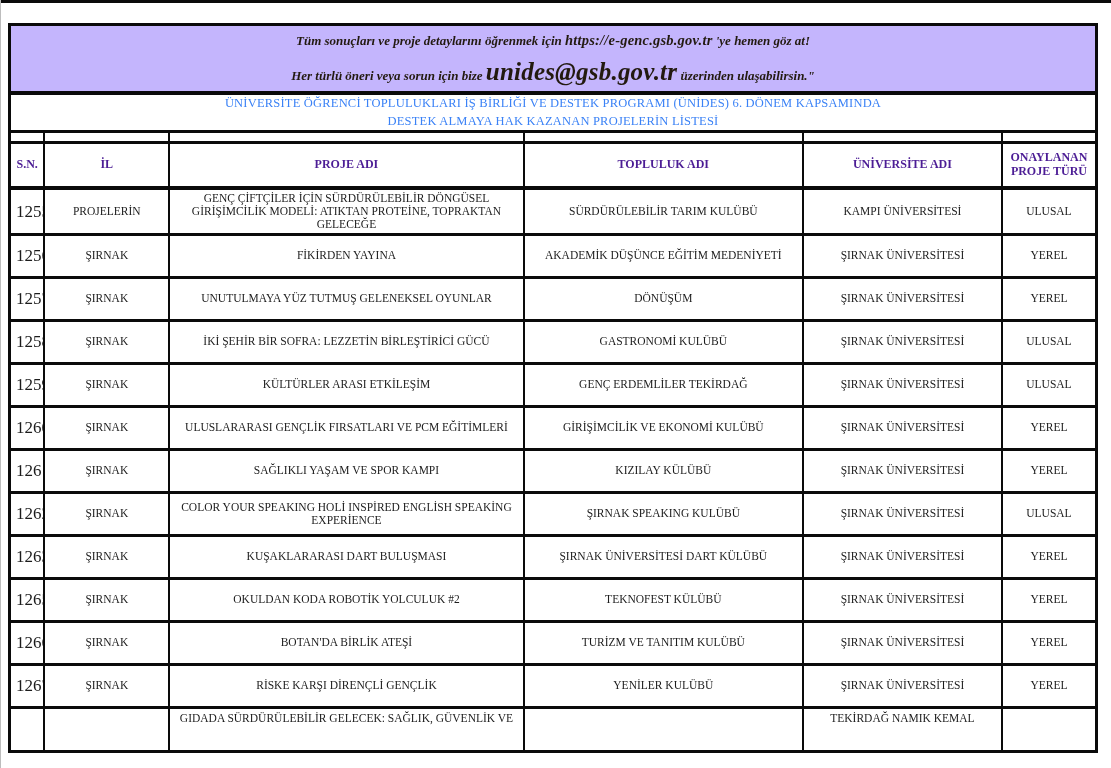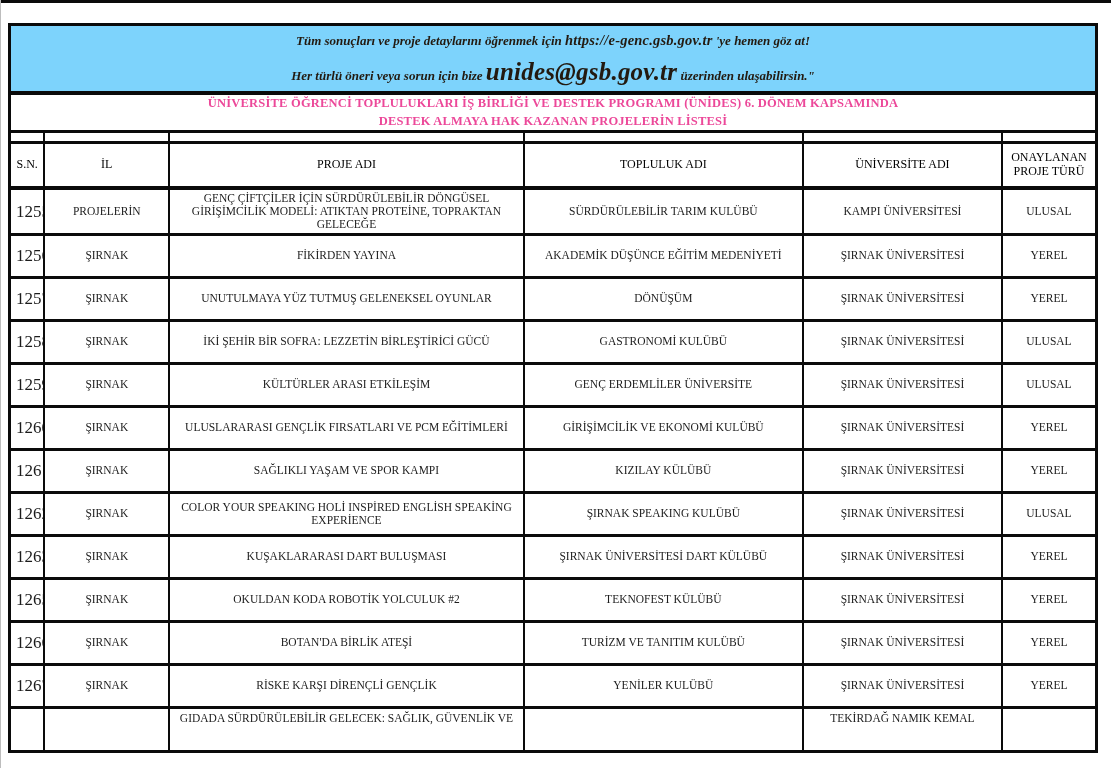--- a/index.html
+++ b/index.html
@@ -18,60 +18,60 @@
   .left-rule {
     position: absolute; top: 0; left: 0;
     width: 1px; height: 768px; background: #bdbdbd;
   }
   .sheet {
     position: absolute; top: 23px; left: 8px; width: 1090px;
   }
   
   .banner {
     height: 70px;
-    background: #7dd3fc;
+    background: #c4b5fd;
     border: 3px solid #0a0a0a;
     border-bottom-width: 2px;
     display: flex; flex-direction: column; justify-content: center; align-items: center;
     gap: 9px;
     text-align: right;
   }
   .banner p { font-style: italic; font-weight: bold; font-size: 13px; color: #231a10; }
   .banner .link  { font-size: 14.5px; letter-spacing: 0.2px; }
   .banner .email { font-size: 25px;  letter-spacing: 0.2px; }
   
   .title-block {
     border: 3px solid #0a0a0a;
     border-top-width: 2px;
     border-bottom-width: 3px;
     height: 40px;
     display: flex; flex-direction: column; justify-content: center; align-items: center;
     gap: 3px; text-align: center;
   }
   .title-block div {
-    color: #ec4899; font-weight: bold; font-size: 12.5px; letter-spacing: 0.2px;
+    color: #3b82f6; font-weight: normal; font-size: 12.5px; letter-spacing: 0.2px;
   }
   
   table {
     width: 100%; border-collapse: collapse; table-layout: fixed;
     border: 3px solid #0a0a0a; border-top: 0;
   }
   th, td {
     border: 3px solid #0a0a0a;
     border-left-width: 2px; border-right-width: 2px;
     text-align: center; vertical-align: middle;
     padding: 2px 5px;
     font-size: 11.5px; line-height: 1.12;
     overflow: hidden;
   }
   tr.spacer-row { height: 9px; }
   tr.spacer-row td { border-top: 0; border-bottom-width: 3px; padding: 0; }
   thead tr.header-row { height: 46px; }
   th {
-    color: #000000; font-weight: normal; font-size: 12px;
+    color: #4c1d95; font-weight: bold; font-size: 12px;
     border-bottom-width: 4px;
   }
   tbody tr { height: 43px; }
   tbody td.c-sn { font-size: 17px; }
   tbody tr.partial td {
     vertical-align: top; padding-top: 3px; height: 44px;
   }
 </style>
 </head>
 <body>
@@ -149,21 +149,21 @@
           <td>ŞIRNAK</td>
           <td>İKİ ŞEHİR BİR SOFRA: LEZZETİN BİRLEŞTİRİCİ GÜCÜ</td>
           <td>GASTRONOMİ KULÜBÜ</td>
           <td>ŞIRNAK ÜNİVERSİTESİ</td>
           <td>ULUSAL</td>
         </tr>
         <tr>
           <td class="c-sn">1259</td>
           <td>ŞIRNAK</td>
           <td>KÜLTÜRLER ARASI ETKİLEŞİM</td>
-          <td>GENÇ ERDEMLİLER ÜNİVERSİTE</td>
+          <td>GENÇ ERDEMLİLER TEKİRDAĞ</td>
           <td>ŞIRNAK ÜNİVERSİTESİ</td>
           <td>ULUSAL</td>
         </tr>
         <tr>
           <td class="c-sn">1260</td>
           <td>ŞIRNAK</td>
           <td>ULUSLARARASI GENÇLİK FIRSATLARI VE PCM EĞİTİMLERİ</td>
           <td>GİRİŞİMCİLİK VE EKONOMİ KULÜBÜ</td>
           <td>ŞIRNAK ÜNİVERSİTESİ</td>
           <td>YEREL</td>

